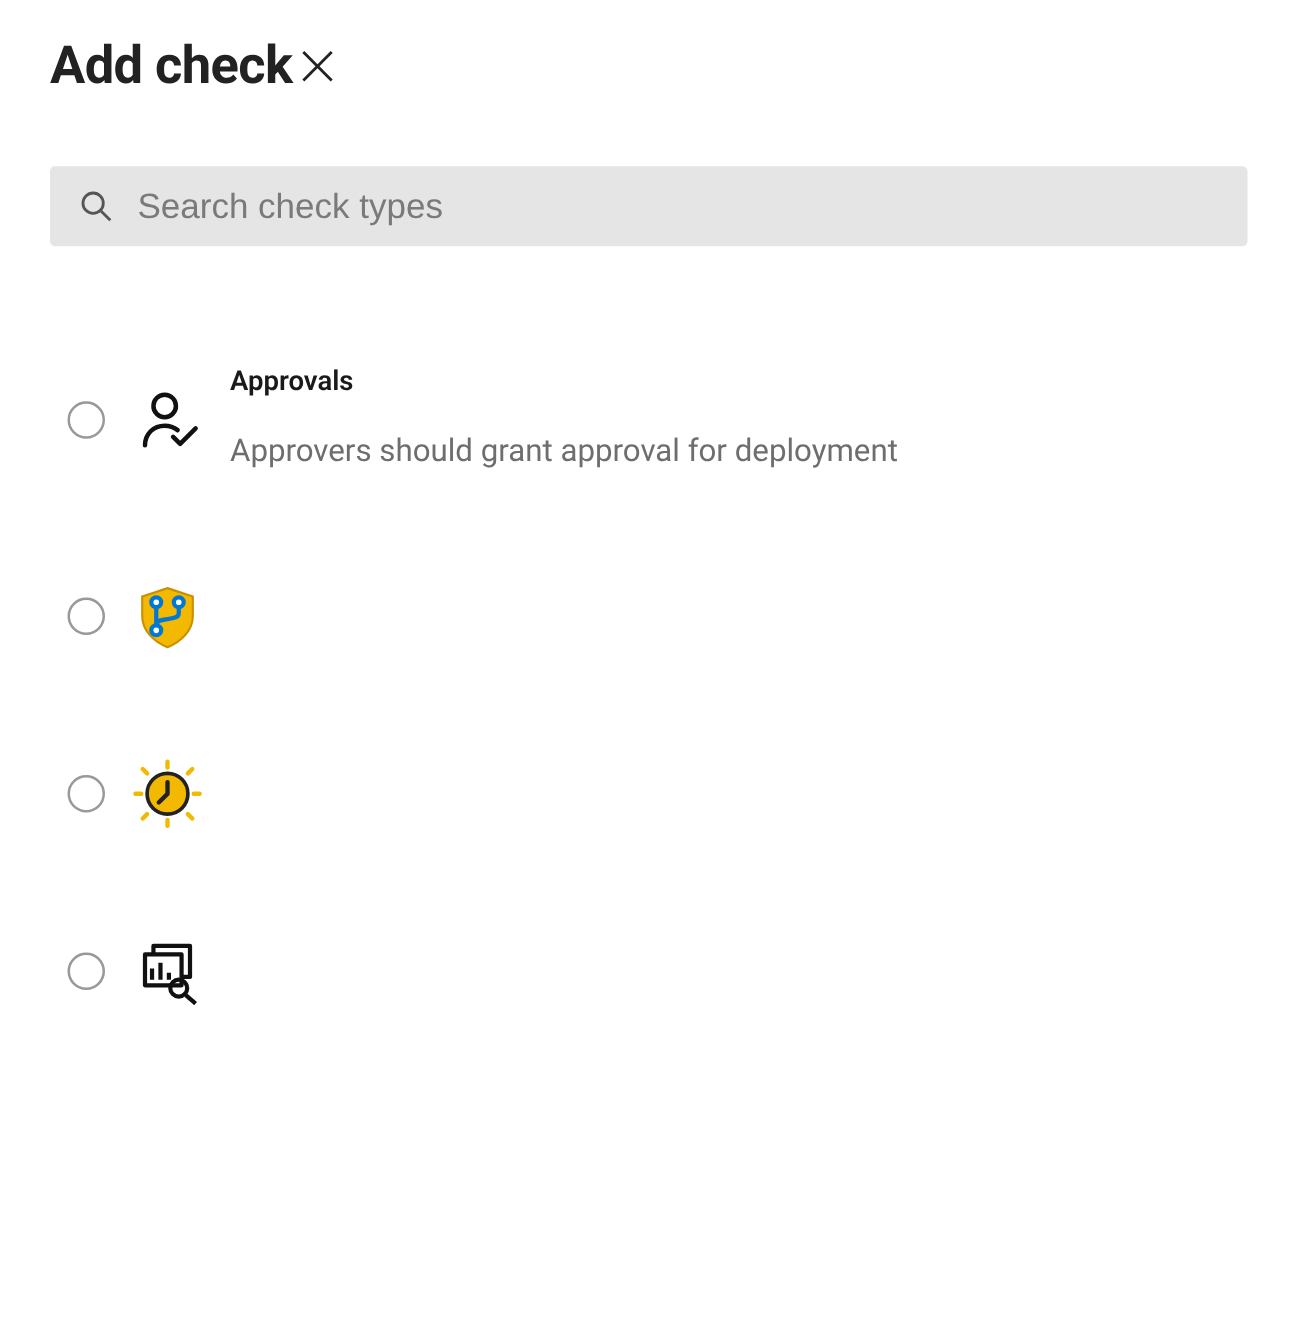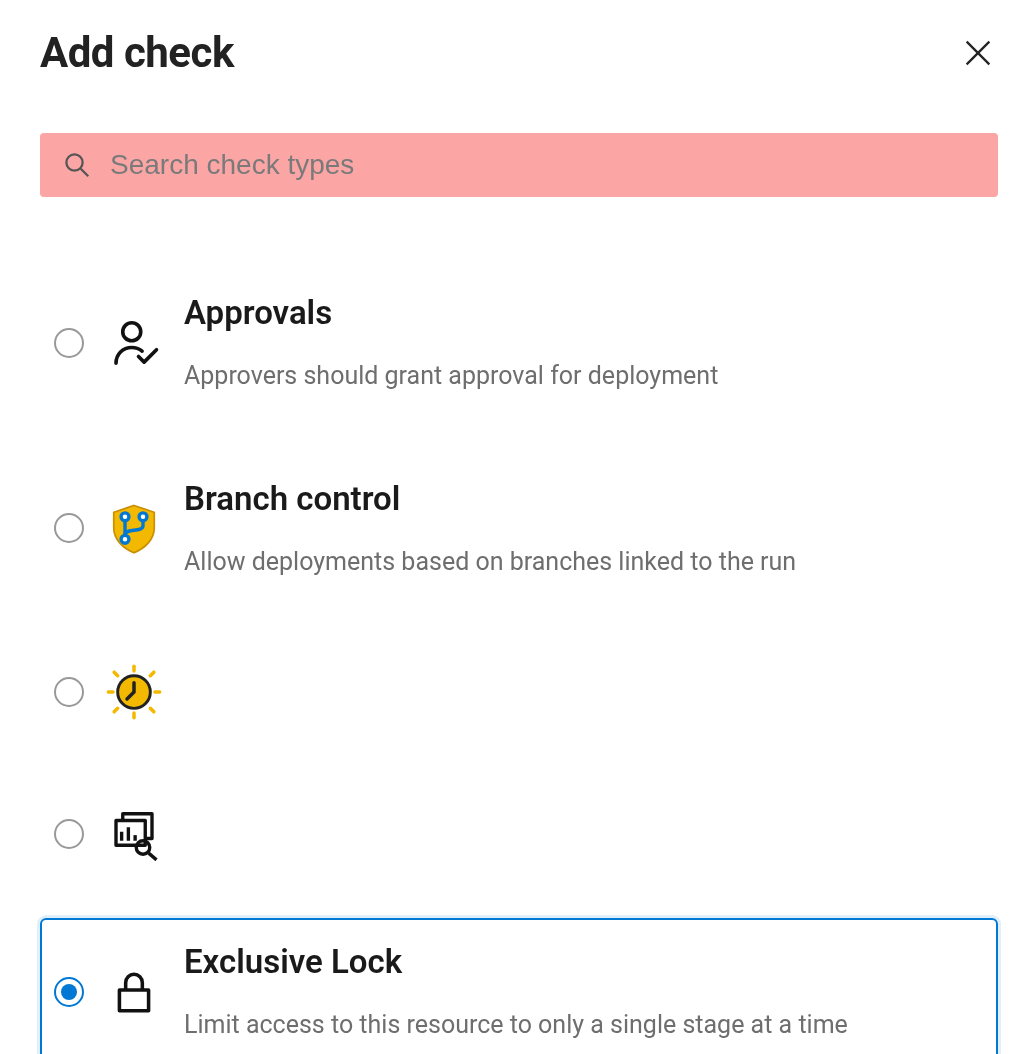--- a/index.html
+++ b/index.html
@@ -9,41 +9,41 @@
     color: #222;
     width: 1034px;
     height: 1054px;
     overflow: hidden;
   }
   .panel {
     padding: 28px 36px 36px 40px;
   }
   .header {
     display: flex;
-    justify-content: space-between;
+    justify-content: flex-start;
     align-items: center;
     margin-bottom: 56px;
   }
   .title {
     font-size: 42px;
     font-weight: 700;
     letter-spacing: -0.5px;
   }
   .close-btn {
     width: 40px;
     height: 40px;
     display: flex;
     align-items: center;
     justify-content: center;
     cursor: pointer;
   }
   .search-wrap {
     display: flex;
     align-items: center;
-    background: #fca5a5;
+    background: #e5e5e5;
     border-radius: 4px;
     height: 64px;
     padding: 0 22px;
     margin-bottom: 72px;
   }
   .search-wrap svg { flex-shrink: 0; }
   .search-input {
     border: none;
     background: transparent;
     font-size: 28px;
@@ -92,21 +92,21 @@
     border-radius: 50%;
     background: #0078d4;
   }
   .icon-slot {
     width: 56px; height: 56px;
     display: flex; align-items: center; justify-content: center;
     flex-shrink: 0;
   }
   .text-col { flex: 1; min-width: 0; }
   .item-title {
-    font-size: 33px;
+    font-size: 22px;
     font-weight: 600;
     color: #1a1a1a;
     margin-bottom: 4px;
   }
   .item-desc {
     font-size: 25px;
     color: #6e6e6e;
     line-height: 1.3;
     margin-top: 28px;
   }
@@ -157,24 +157,20 @@
         <svg width="54" height="54" viewBox="0 0 48 48">
           <path d="M24 4 L42 10 V24 C42 34 34 42 24 46 C14 42 6 34 6 24 V10 Z" fill="#f2b900" stroke="#c98f00" stroke-width="1.5"></path>
           <g stroke="#0078d4" stroke-width="3" fill="#fff">
             <circle cx="16" cy="14" r="3.5"></circle>
             <circle cx="32" cy="14" r="3.5"></circle>
             <circle cx="16" cy="34" r="3.5"></circle>
             <path d="M16 17 V30" fill="none"></path>
             <path d="M32 17 V22 C32 28 16 24 16 30" fill="none"></path>
           </g>
         </svg>
-      </div>
-      <div class="text-col">
-        <div class="item-title">Branch control</div>
-        <div class="item-desc">Allow deployments based on branches linked to the run</div>
       </div>
     </div>
 
     <div class="item">
       <div class="radio"></div>
       <div class="icon-slot">
         <svg width="56" height="56" viewBox="0 0 48 48">
           <g stroke="#f2b900" stroke-width="3" stroke-linecap="round">
             <line x1="24" y1="2" x2="24" y2="6"></line>
             <line x1="42" y1="24" x2="46" y2="24"></line>
@@ -201,33 +197,20 @@
           <rect x="8" y="12" width="26" height="22" fill="#fff"></rect>
           <line x1="13" y1="30" x2="13" y2="22"></line>
           <line x1="19" y1="30" x2="19" y2="18"></line>
           <line x1="25" y1="30" x2="25" y2="25"></line>
           <circle cx="32" cy="36" r="6"></circle>
           <line x1="37" y1="41" x2="44" y2="47"></line>
         </svg>
       </div>
     </div>
 
-    <div class="item selected">
-      <div class="radio"></div>
-      <div class="icon-slot">
-        <svg width="50" height="50" viewBox="0 0 48 48" fill="none" stroke="#111" stroke-width="3.4" stroke-linejoin="round">
-          <rect x="10" y="22" width="28" height="20"></rect>
-          <path d="M16 22 V15 a8 8 0 0 1 16 0 V22"></path>
-        </svg>
-      </div>
-      <div class="text-col">
-        <div class="item-title">Exclusive Lock</div>
-        <div class="item-desc">Limit access to this resource to only a single stage at a time</div>
-      </div>
-    </div>
 
     <div class="item">
       
       
       
     </div>
 
   </div>
 </div>
 

